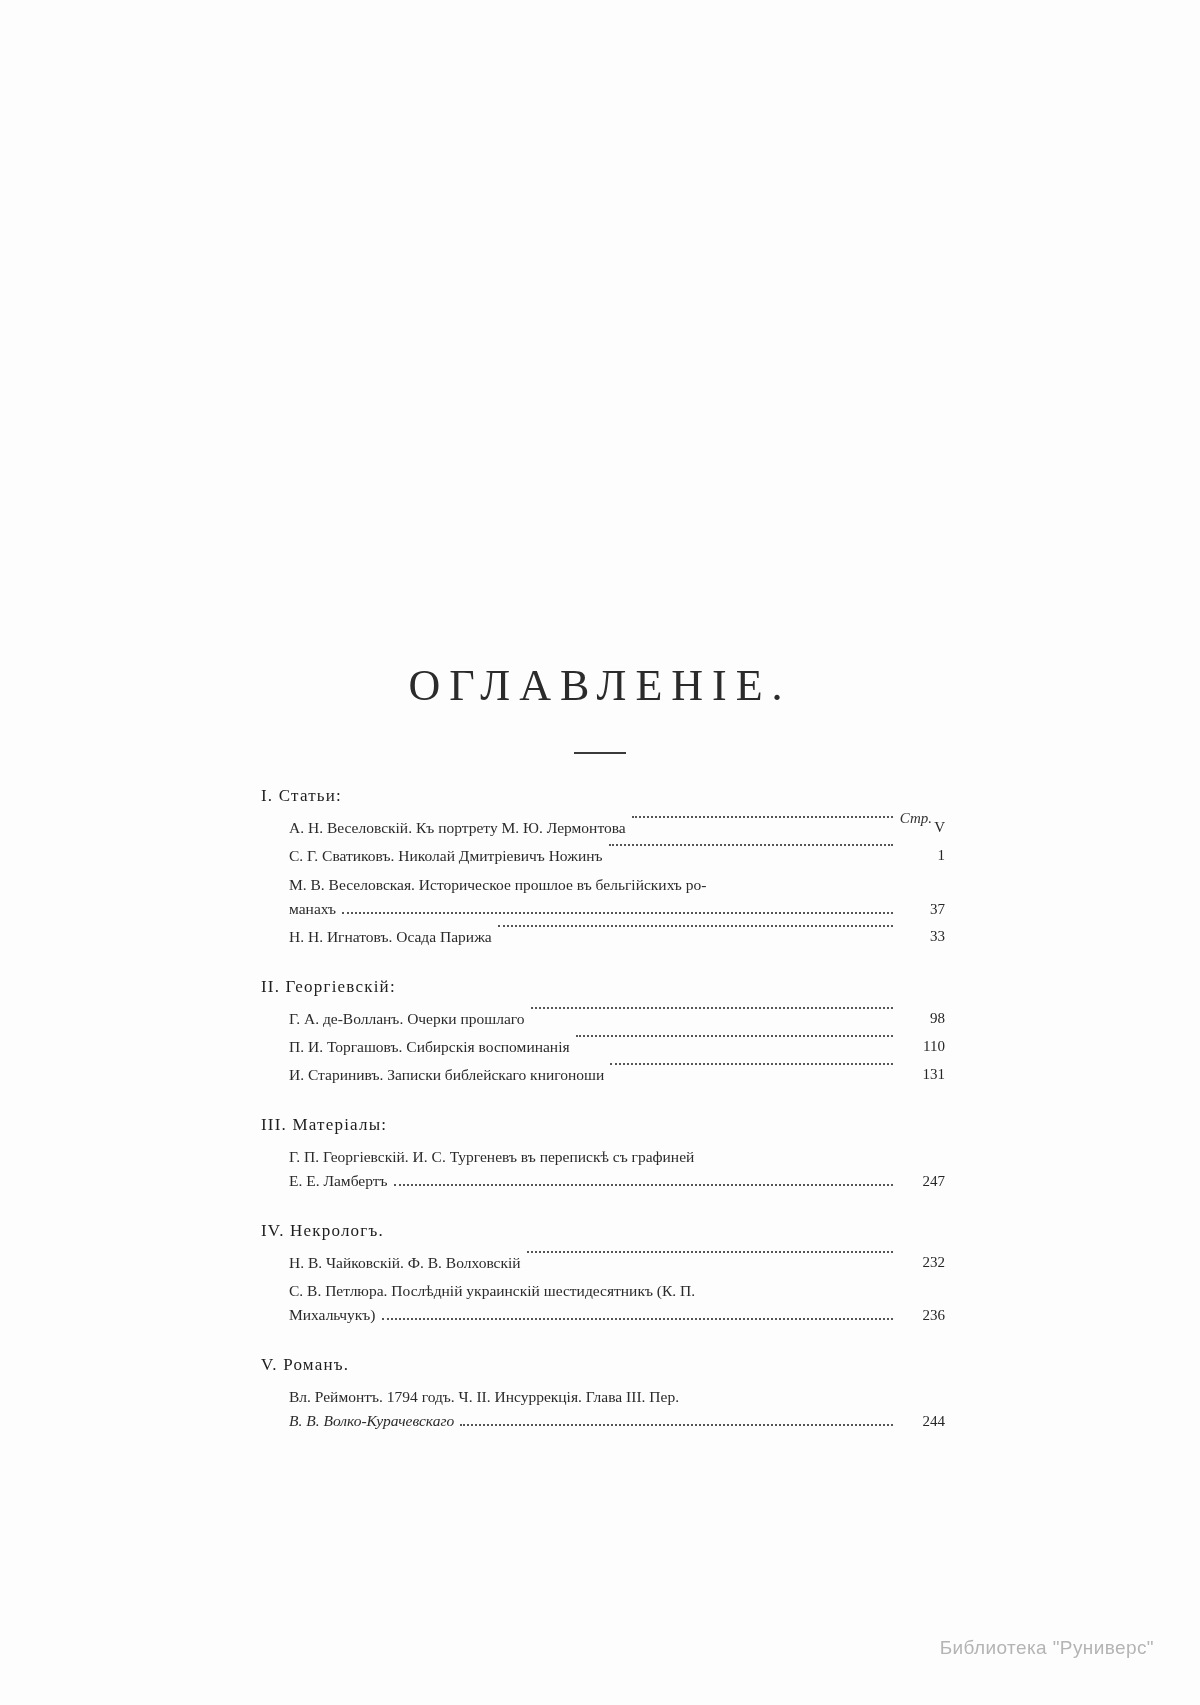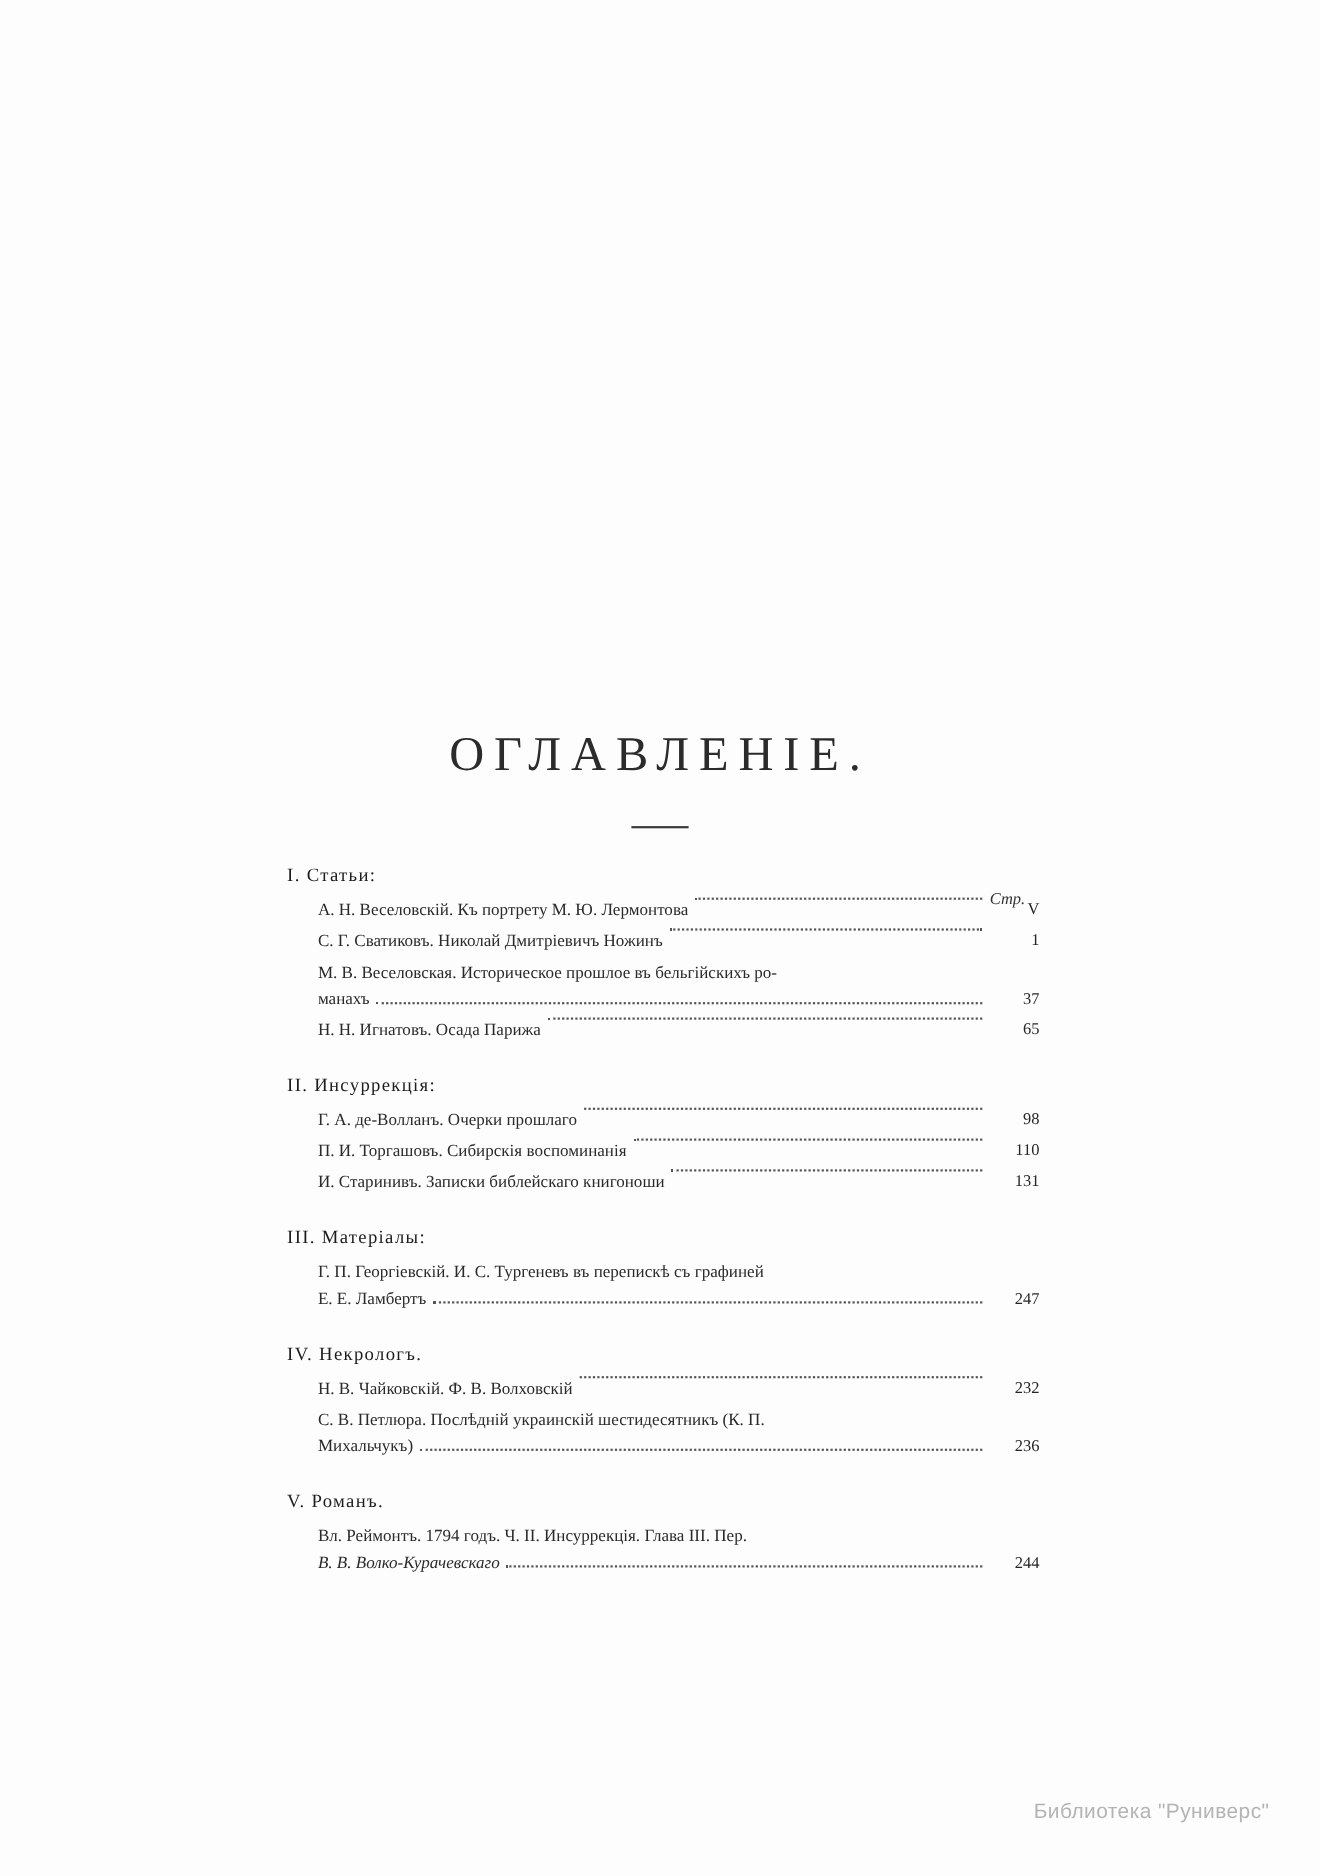--- a/index.html
+++ b/index.html
@@ -185,28 +185,28 @@
             <span class="cont-text">манахъ</span>
             <span class="leader"></span>
             <span class="page-num">37</span>
           </div>
         </div>
 
         <div class="entry">
           <div class="entry-line">
             <span class="entry-text">Н. Н. Игнатовъ. Осада Парижа</span>
             <span class="leader"></span>
-            <span class="page-num">65</span>
-          </div>
-        </div>
-
-      </div>
-
-      <div class="section">
-        <div class="section-title">II. Инсуррекція:</div>
+            <span class="page-num">33</span>
+          </div>
+        </div>
+
+      </div>
+
+      <div class="section">
+        <div class="section-title">II. Георгіевскій:</div>
 
         <div class="entry">
           <div class="entry-line">
             <span class="entry-text">Г. А. де-Волланъ. Очерки прошлаго</span>
             <span class="leader"></span>
             <span class="page-num">98</span>
           </div>
         </div>
 
         <div class="entry">

